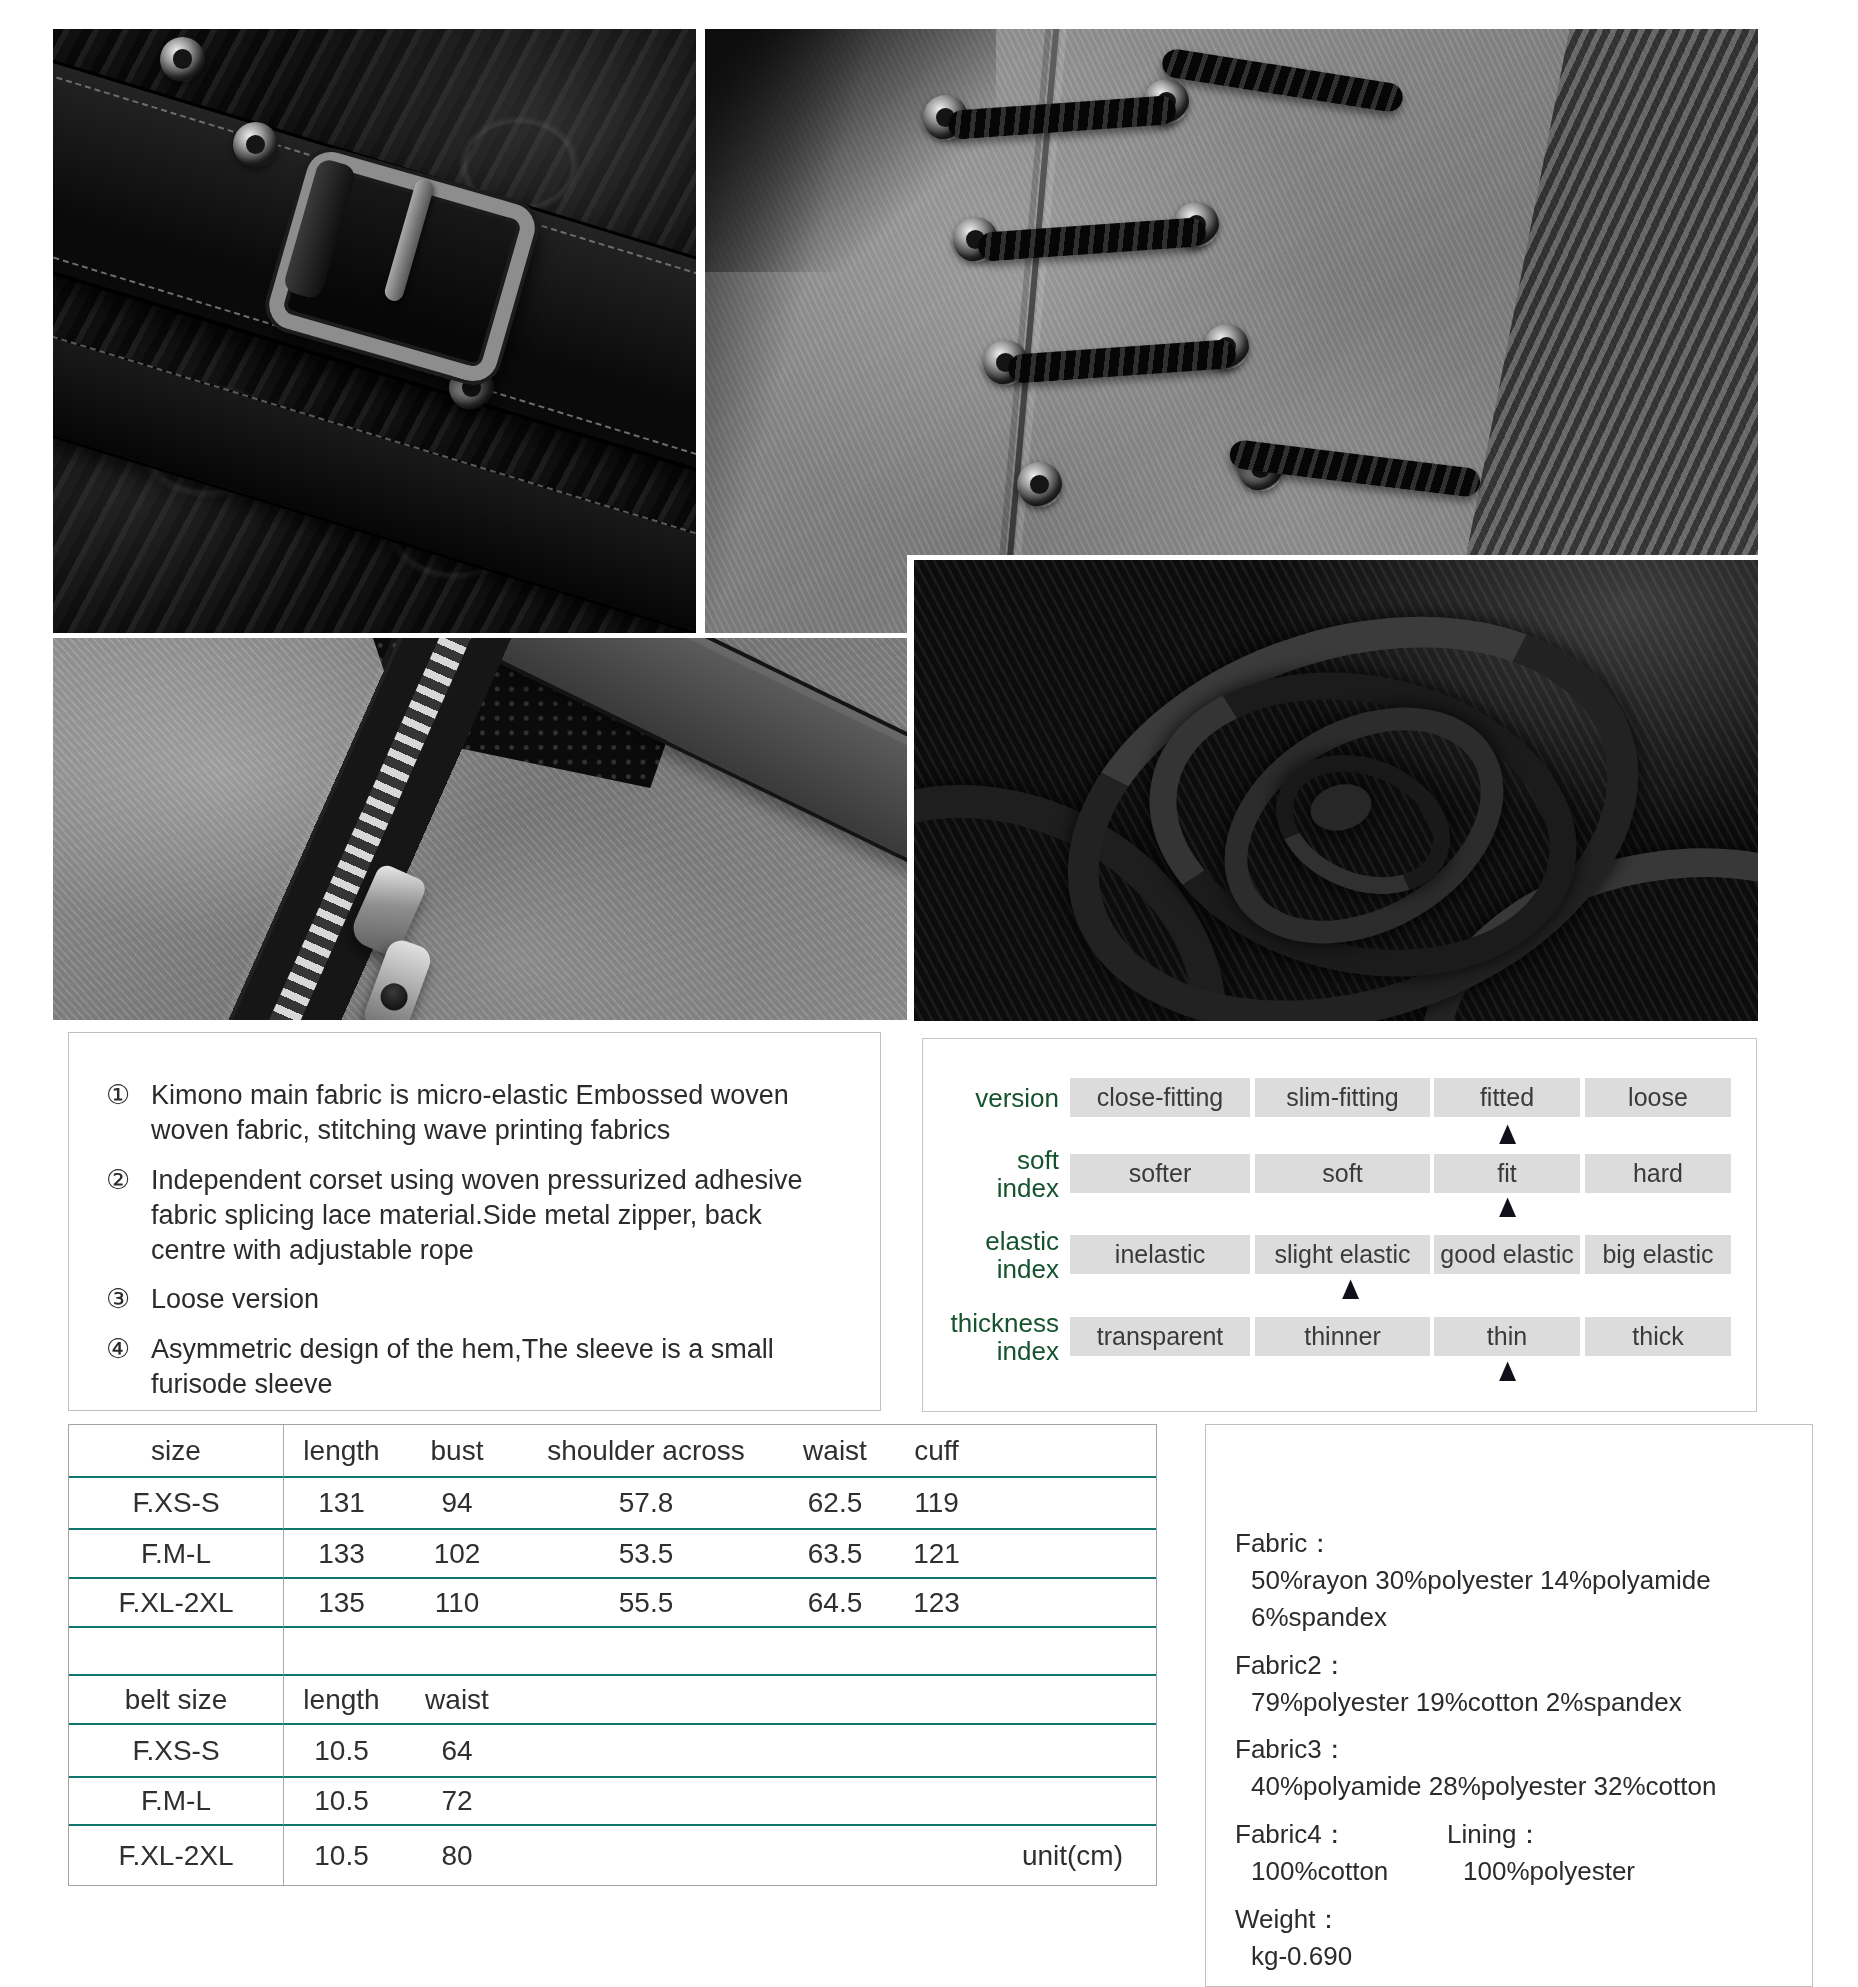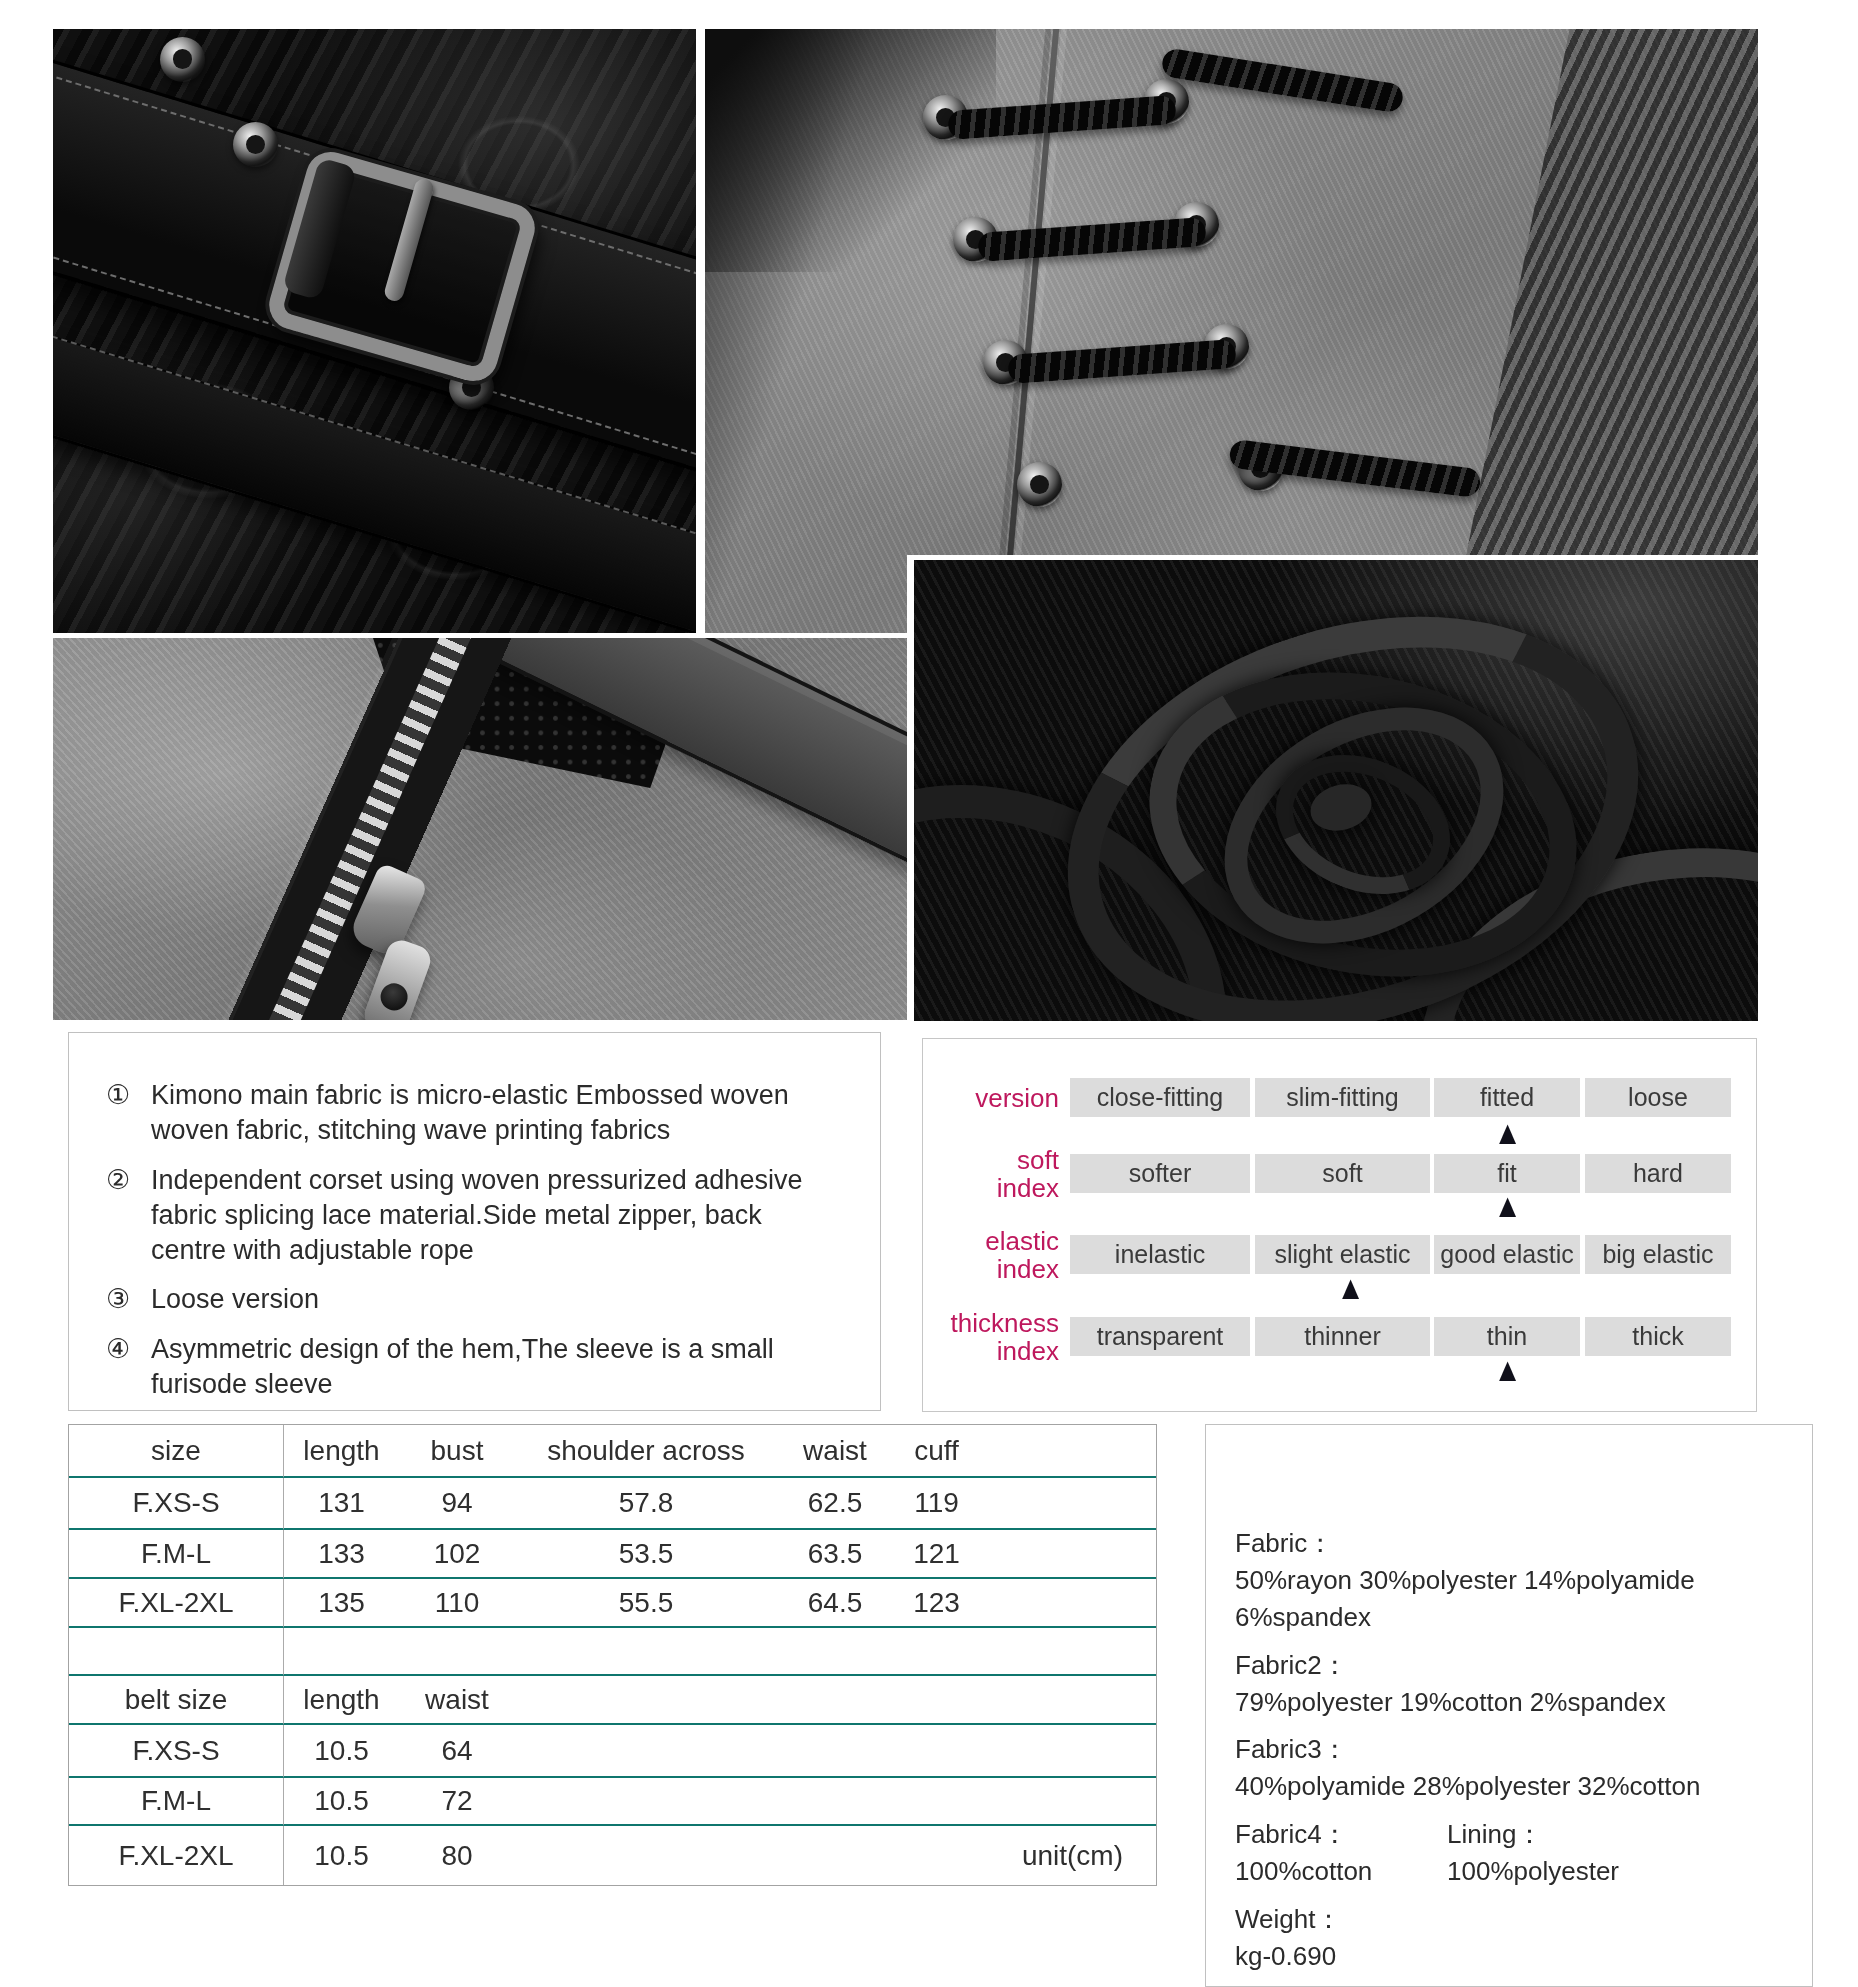--- a/index.html
+++ b/index.html
@@ -92,21 +92,21 @@
   
   .feature-box{position:absolute;left:68px;top:1032px;width:813px;height:379px;border:1px solid #c0c0c0;
     box-sizing:border-box;padding:45px 17.5px 0 37px;}
   .feat{display:flex;margin-bottom:14.6px;}
   .fnum{flex:none;width:45px;font-size:27px;line-height:35px;color:#2b2b2b;}
   .ftext{font-size:27px;line-height:35px;white-space:pre-line;color:#2b2b2b;}
 
   
   .index-box{position:absolute;left:922px;top:1038px;width:835px;height:374px;border:1px solid #c6c6c6;box-sizing:border-box;}
   .ilabel{position:absolute;width:136px;display:flex;align-items:center;justify-content:flex-end;height:39px;}
-  .ilabel span{white-space:pre-line;text-align:right;font-size:26px;line-height:28px;color:#be185d;}
+  .ilabel span{white-space:pre-line;text-align:right;font-size:26px;line-height:28px;color:#14532d;}
   .icell{position:absolute;height:39px;background:#dcdcdc;display:flex;align-items:center;justify-content:center;
     font-size:25px;color:#3a3a3a;}
   .rt1{top:39px;} .rt2{top:115px;} .rt3{top:196px;} .rt4{top:278px;}
   .cc1{left:147px;width:180px;} .cc2{left:332px;width:175px;} .cc3{left:511px;width:146px;} .cc4{left:662px;width:146px;}
   .lbl{left:0;}
   .tri{position:absolute;width:39px;text-align:center;font-size:29px;color:#10101a;transform:scaleY(1.15);line-height:25px;}
   .tri-1{top:82px;left:565px;} .tri-2{top:155px;left:565px;} .tri-3{top:237px;left:408px;} .tri-4{top:319px;left:565px;}
 
   
   .size-table{position:absolute;left:68px;top:1424px;width:1089px;border:1px solid #a3a3a3;box-sizing:border-box;
@@ -116,21 +116,21 @@
     border-bottom:2px solid #0f766e;}
   .cell.c1{border-right:1px solid #ababab;}
   .cell.lastrow{border-bottom:none;}
   .cell.unit{grid-column:4 / 8;justify-content:flex-end;padding-right:33px;box-sizing:border-box;}
 
   
   .fabric-box{position:absolute;left:1205px;top:1424px;width:608px;height:563px;border:1px solid #c0c0c0;
     box-sizing:border-box;padding:99px 7.8px 0 29px;font-size:26px;color:#2b2b2b;}
   .fb-block{margin-bottom:9.7px;}
   .fb-label{line-height:38px;}
-  .fb-value{line-height:37px;white-space:pre-line;}
+  .fb-value{line-height:37px;white-space:pre-line;margin-left:16px;}
   .fb-cols{display:flex;margin-bottom:9.7px;}
   .fb-col-left{width:212px;}
 </style>
 </head>
 <body>
 
 <div class="photos">
 
   <div class="ph ph-lace">
     <div class="lace-dark-corner"></div>

